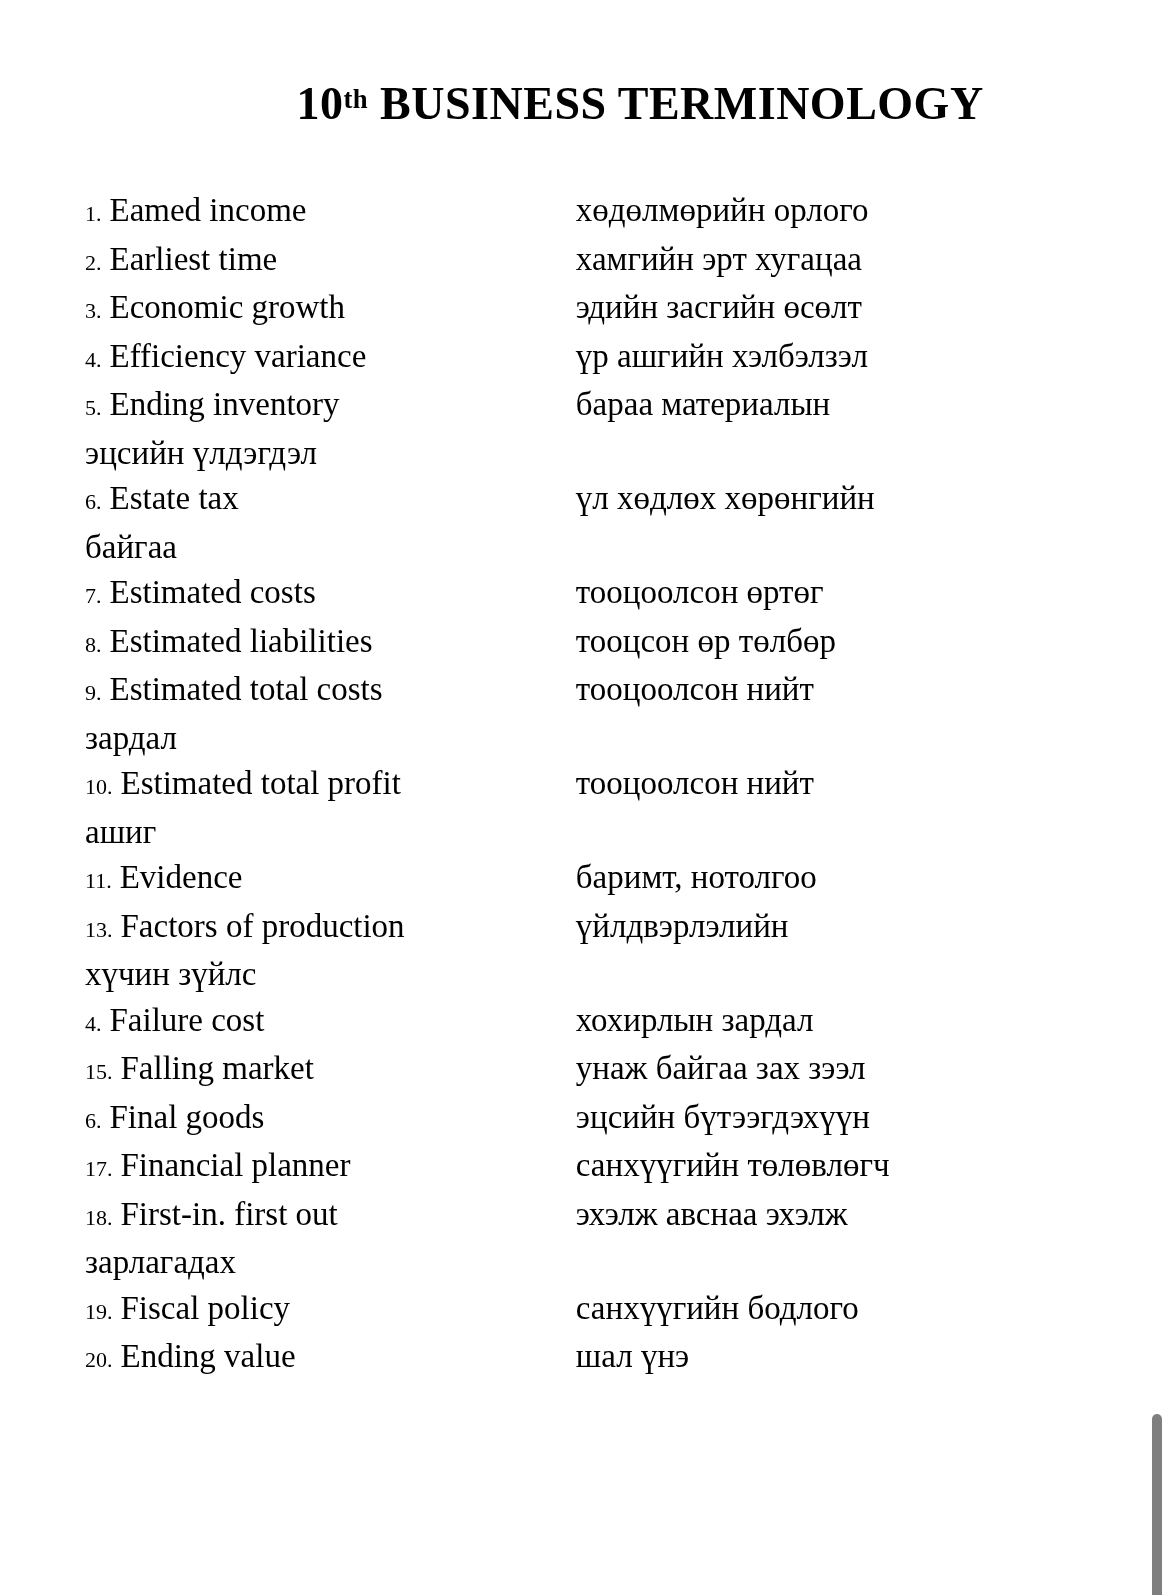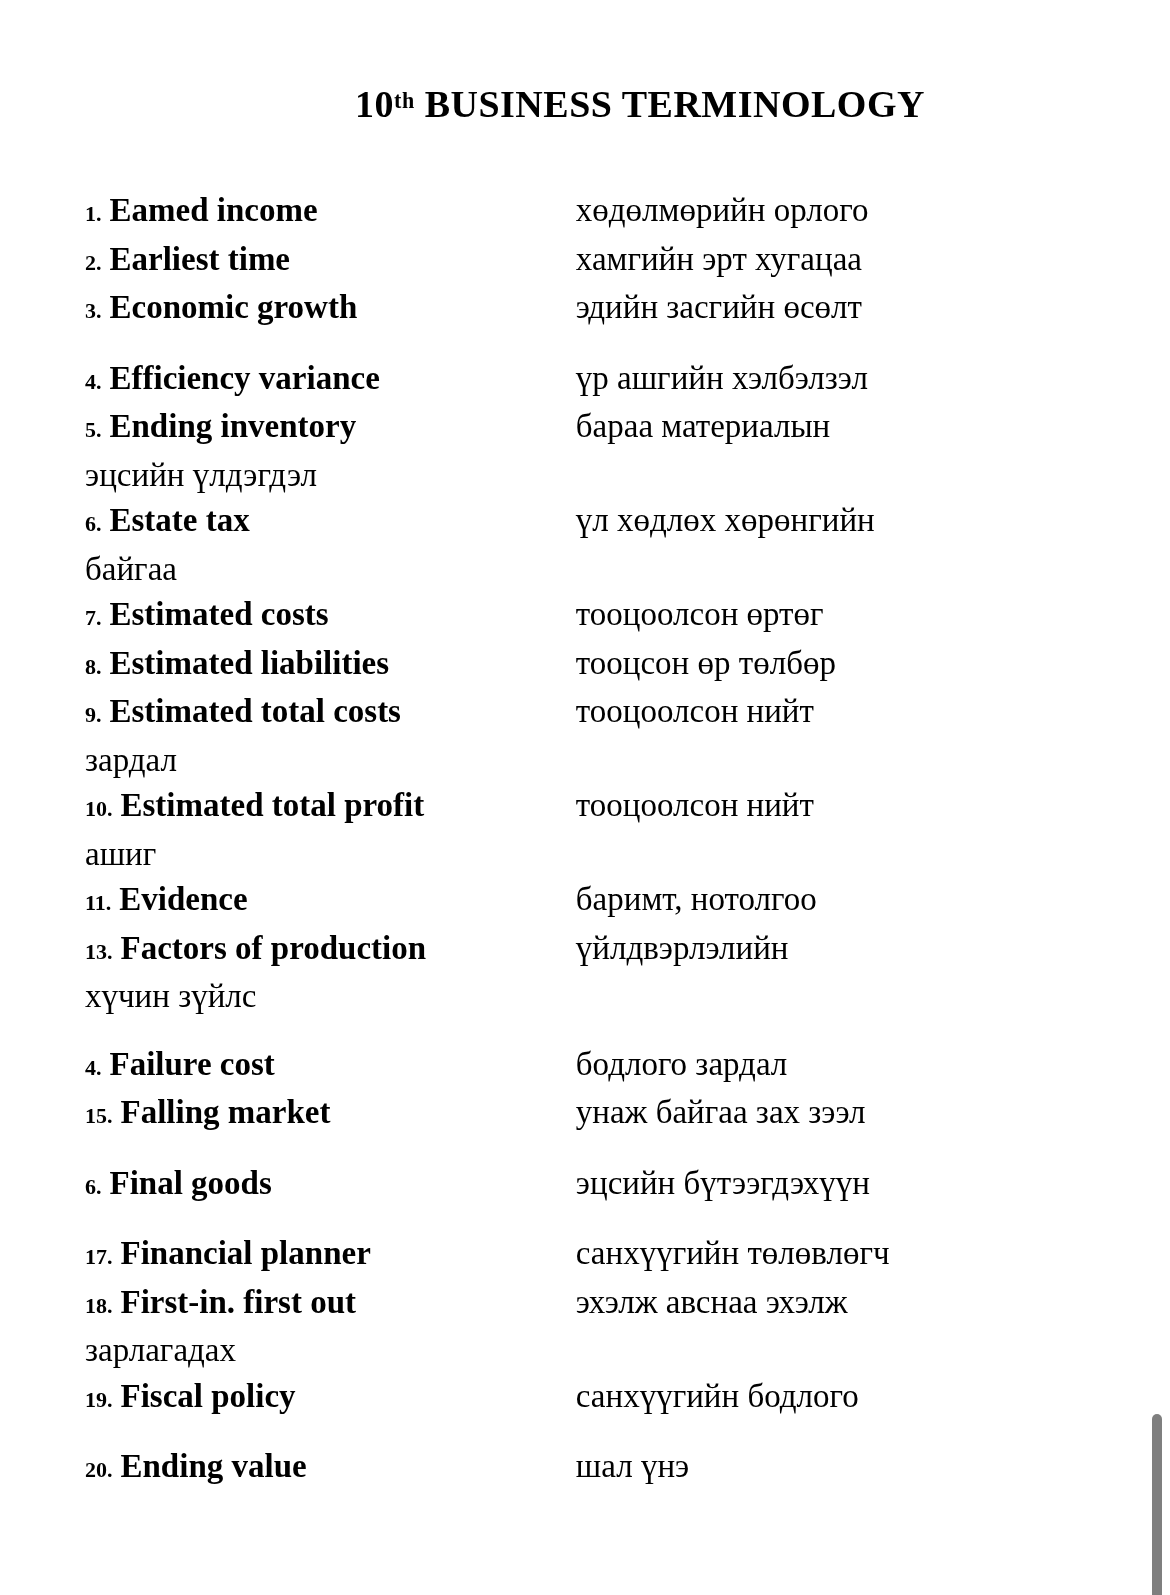--- a/index.html
+++ b/index.html
@@ -15,21 +15,21 @@
     font-family: "Liberation Serif", serif;
     color: #000000;
   }
   .doc-page {
     width: 100%;
     height: 100%;
   }
   h1.doc-title {
     margin: 76px 0 0 110px;
     text-align: center;
-    font-size: 38px;
+    font-size: 46px;
     line-height: 56px;
     font-weight: bold;
     letter-spacing: 0.5px;
   }
   h1.doc-title sup {
     font-size: 0.58em;
     vertical-align: baseline;
     position: relative;
     top: -0.42em;
   }
@@ -37,30 +37,28 @@
     margin-top: 50px;
     padding-left: 85px;
     padding-right: 18px;
     list-style: none;
   }
   .term-row {
     line-height: 45.5px;
     font-size: 33px;
   }
   .term-row.group-break {
-    margin-top: 22px;
   }
   .term-line {
     display: flex;
     align-items: baseline;
   }
   .term-left {
     flex: 0 0 46%;
     white-space: nowrap;
-    font-weight: bold;
   }
   .term-num {
     font-size: 22px;
     margin-right: 8px;
   }
   .term-mn {
     flex: 1 1 auto;
     text-align: left;
     padding-right: 30px;
     white-space: nowrap;
@@ -178,21 +176,21 @@
     <div class="term-line">
       <span class="term-left"><span class="term-num">13.</span><span class="term-en">Factors of production</span></span>
       <span class="term-mn">үйлдвэрлэлийн</span>
     </div>
     <span class="term-cont">хүчин зүйлс</span>
   </li>
 
   <li class="term-row group-break">
     <div class="term-line">
       <span class="term-left"><span class="term-num">4.</span><span class="term-en">Failure cost</span></span>
-      <span class="term-mn">бодлого зардал</span>
+      <span class="term-mn">хохирлын зардал</span>
     </div>
 
   </li>
 
   <li class="term-row">
     <div class="term-line">
       <span class="term-left"><span class="term-num">15.</span><span class="term-en">Falling market</span></span>
       <span class="term-mn">унаж байгаа зах зээл</span>
     </div>
 

